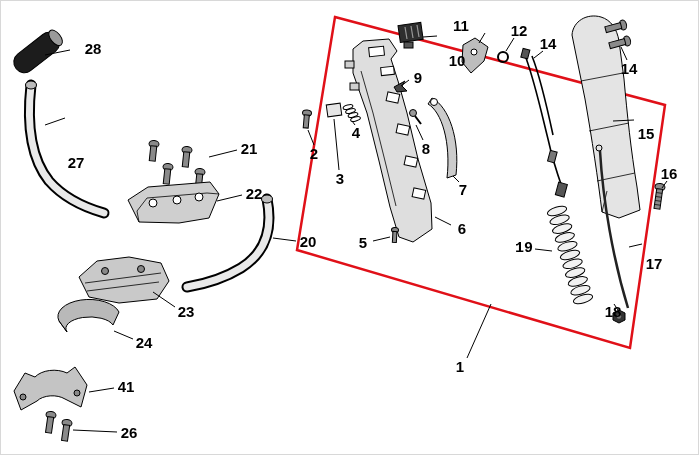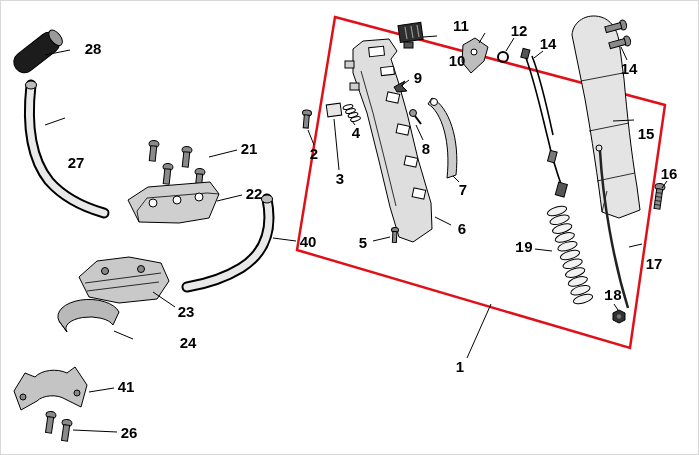--- a/index.html
+++ b/index.html
@@ -261,25 +261,25 @@
       <div class="callout" style="left: 425px; top: 147px;">8</div>
       <div class="callout" style="left: 417px; top: 76px;">9</div>
       <div class="callout" style="left: 456px; top: 34px; margin-top: 25px;">10</div>
       <div class="callout" style="left: 460px; top: 24px;">11</div>
       <div class="callout" style="left: 518px; top: 29px; text-align: center;">12</div>
       <div class="callout" style="left: 547px; top: 42px;">14</div>
       <div class="callout" style="left: 628px; top: 67px;">14</div>
       <div class="callout" style="left: 645px; top: 132px; text-align: center;">15</div>
       <div class="callout" style="left: 668px; top: 172px;">16</div>
       <div class="callout" style="left: 653px; top: 242px; margin-top: 20px;">17</div>
-      <div class="callout" style="left: 612px; top: 295px; font-family: Liberation Mono, monospace;">18</div>
+      <div class="callout" style="left: 612px; top: 310px;">18</div>
       <div class="callout" style="left: 523px; top: 247px; font-family: Liberation Mono, monospace;">19</div>
-      <div class="callout" style="left: 307px; top: 240px;">40</div>
+      <div class="callout" style="left: 307px; top: 240px;">20</div>
       <div class="callout" style="left: 248px; top: 147px;">21</div>
       <div class="callout" style="left: 253px; top: 192px;">22</div>
       <div class="callout" style="left: 185px; top: 310px;">23</div>
-      <div class="callout" style="left: 143px; top: 341px; margin-left: 44px;">24</div>
+      <div class="callout" style="left: 143px; top: 341px;">24</div>
       <div class="callout" style="left: 125px; top: 385px;">41</div>
       <div class="callout" style="left: 128px; top: 431px;">26</div>
       <div class="callout" style="left: 75px; top: 115px; margin-top: 46px;">27</div>
       <div class="callout" style="left: 80px; top: 47px; margin-left: 12px;">28</div>
     </div>
 </div>
 
 </body></html>

